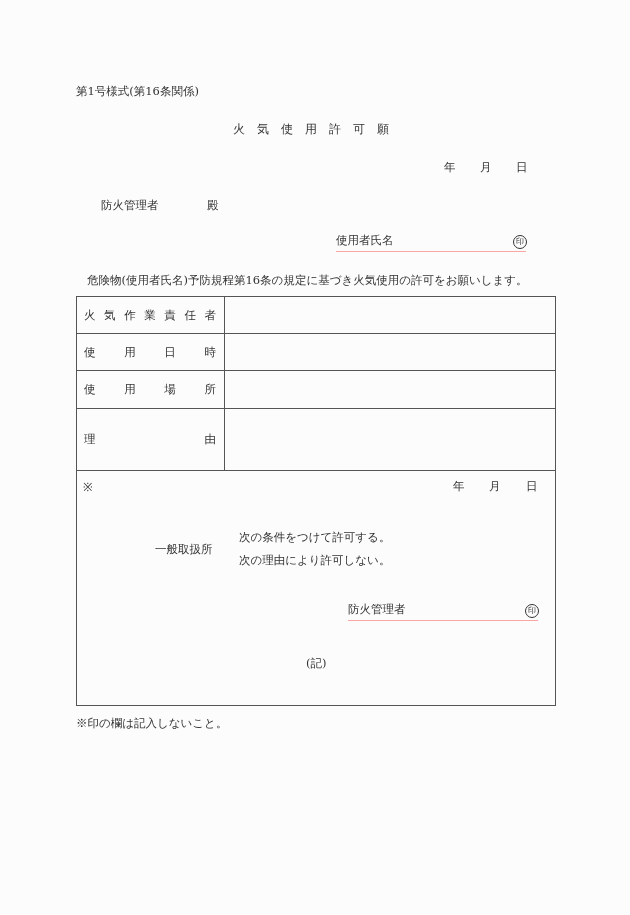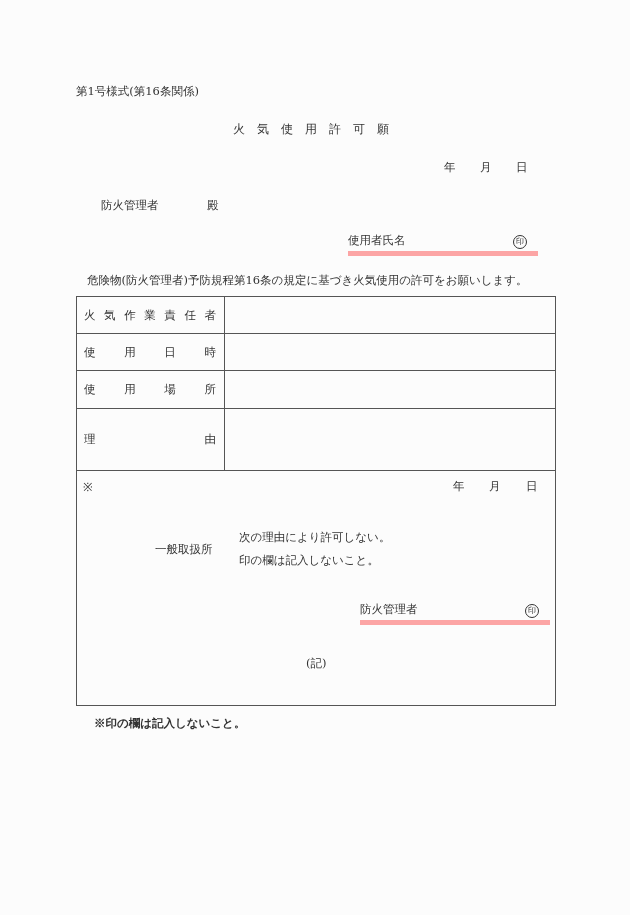--- a/index.html
+++ b/index.html
@@ -2,21 +2,21 @@
 <html><head>
 <meta charset="utf-8">
 <style>
   html, body { margin:0; padding:0; }
   body {
     width:630px; height:915px; background:#fcfcfc; position:relative; overflow:hidden;
     font-family: "DejaVu Serif", "Liberation Serif", serif; color:#333; font-size:11.5px;
   }
   .abs { position:absolute; white-space:nowrap; }
   .title span { display:inline-block; width:24px; text-align:center; font-size:12px; }
-  .sigline { border-bottom:5px solid #fca5a5; height:18px;margin-left:12px; }
+  .sigline { border-bottom:1px solid #fca5a5; height:18px; }
   .seal {
     display:inline-block; width:12px; height:12px; border:1px solid #333; border-radius:50%;
     font-size:8px; line-height:12px; text-align:center; position:absolute;
   }
   .table { position:absolute; left:76px; top:296px; width:480px; height:410px; border:1px solid #555; box-sizing:border-box; }
   .row { position:absolute; left:0; width:100%; border-bottom:1px solid #555; box-sizing:border-box; }
   .lbl { position:absolute; left:0; top:0; width:148px; height:100%; border-right:1px solid #555; box-sizing:border-box; display:flex; align-items:center; justify-content:space-between; padding:0 8px 0 7px; }
   .lbl span { font-size:11.5px; }
   .val { position:absolute; left:148px; right:0; top:0; height:100%; }
 </style>
@@ -34,21 +34,21 @@
 <div class="abs" style="left:516px;top:160px;">日</div>
 
 <div class="abs" style="left:101px;top:198px;">防火管理者</div>
 <div class="abs" style="left:207px;top:198px;">殿</div>
 
 <div class="abs sigline" style="left:336px;top:233px;width:190px;">
   <span>使用者氏名</span>
 </div>
 <span class="seal" style="left:513px;top:235px;">印</span>
 
-<div class="abs" style="left:87px;top:273px;">危険物(防火管理者)予防規程第16条の規定に基づき火気使用の許可をお願いします。</div>
+<div class="abs" style="left:87px;top:273px;">危険物(使用者氏名)予防規程第16条の規定に基づき火気使用の許可をお願いします。</div>
 
 <div class="table">
   <div class="row" style="top:0;height:37px;">
     <div class="lbl">
       <span>火</span>
         <span>気</span>
         <span>作</span>
         <span>業</span>
         <span>責</span>
         <span>任</span>
@@ -82,25 +82,25 @@
     <div class="val"></div>
   </div>
 
   <div style="position:absolute;left:0;top:174px;width:100%;height:234px;">
     <div class="abs" style="left:6px;top:8px;">※</div>
     <div class="abs" style="left:376px;top:8px;">年</div>
     <div class="abs" style="left:412px;top:8px;">月</div>
     <div class="abs" style="left:449px;top:8px;">日</div>
 
     <div class="abs" style="left:78px;top:71px;">一般取扱所</div>
-    <div class="abs" style="left:162px;top:59px;">次の理由により許可しない。</div>
-    <div class="abs" style="left:162px;top:82px;">印の欄は記入しないこと。</div>
+    <div class="abs" style="left:162px;top:59px;">次の条件をつけて許可する。</div>
+    <div class="abs" style="left:162px;top:82px;">次の理由により許可しない。</div>
 
     <div class="abs sigline" style="left:271px;top:131px;width:190px;">
       <span>防火管理者</span>
     </div>
     <span class="seal" style="left:448px;top:133px;">印</span>
 
     <div class="abs" style="left:229px;top:185px;">(記)</div>
   </div>
 </div>
 
-<div class="abs" style="left:94px;top:716px;font-weight:bold;">※印の欄は記入しないこと。</div>
+<div class="abs" style="left:76px;top:716px;">※印の欄は記入しないこと。</div>
 
 </body></html>

